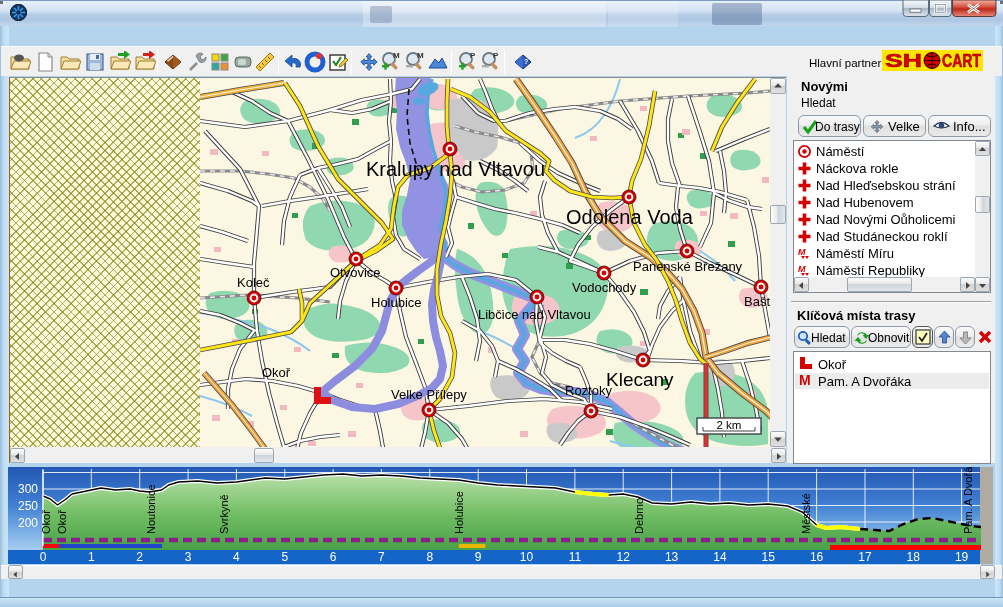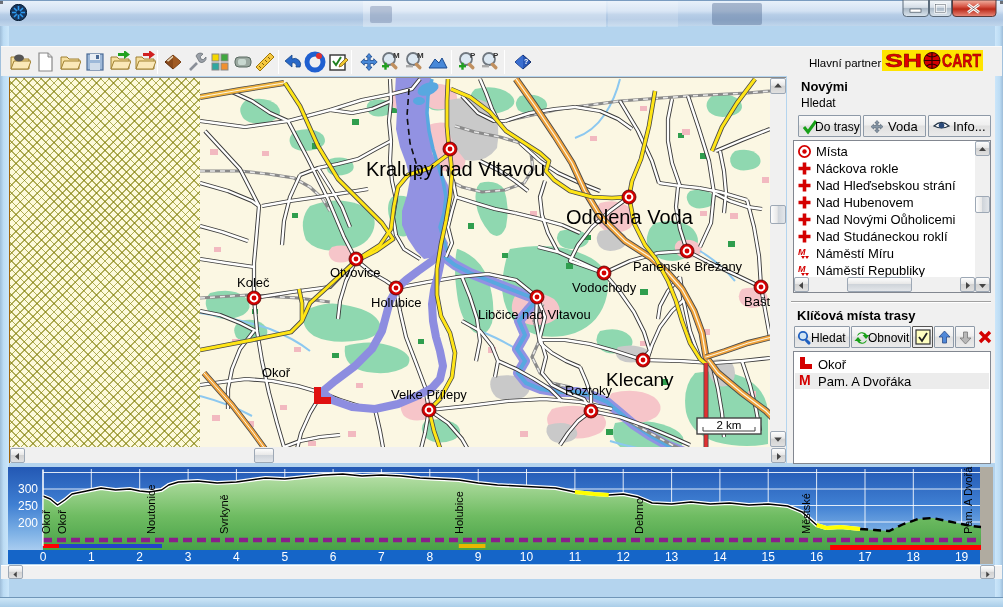--- a/index.html
+++ b/index.html
@@ -25,21 +25,21 @@
   background-color:#fdfadb;
   background-image:repeating-linear-gradient(45deg, rgba(128,126,8,.62) 0 1.2px, transparent 1.2px 6px),
                    repeating-linear-gradient(-45deg, rgba(128,126,8,.62) 0 1.2px, transparent 1.2px 6px);}
 #mapsvg { position:absolute; left:190px; top:0; width:570px; height:369px; }
 .sb { position:absolute; background:#f0f0f0; }
 .sbtn { position:absolute; background:linear-gradient(#fdfdfd,#e8e8e8 45%,#d2d2d2 50%,#e0e0e0); border:1px solid #9da8b5; border-radius:2px; }
 .sthumb { position:absolute; background:linear-gradient(90deg,#fdfdfd,#e8e8e8 45%,#cfd4da 50%,#e3e6ea); border:1px solid #9da8b5; border-radius:2px;}
 .sthumbh { position:absolute; background:linear-gradient(#fdfdfd,#e8e8e8 45%,#cfd4da 50%,#e3e6ea); border:1px solid #9da8b5; border-radius:2px;}
 #rpanel { position:absolute; left:787px; top:0; width:208px; height:387px; background:#f0f0f0; }
 .blabel { font-size:13px; font-weight:bold; color:#000; position:absolute; }
-.btn { position:absolute; background:linear-gradient(#f9f9f9,#efefef 45%,#e0e0e0 50%,#eaeaea); border:1px solid #8e9aa8; border-radius:1px; font-size:13px; color:#000; white-space:nowrap; overflow:hidden; }
+.btn { position:absolute; background:linear-gradient(#f9f9f9,#efefef 45%,#e0e0e0 50%,#eaeaea); border:1px solid #8e9aa8; border-radius:6px; font-size:13px; color:#000; white-space:nowrap; overflow:hidden; }
 .lbox { position:absolute; background:#fff; border:1px solid #828790; }
 .litem { position:absolute; font-size:13px; color:#000; white-space:nowrap; }
 #profile { left:0; top:463px; width:1003px; height:144px; }
 #profsvg { position:absolute; left:0; top:0; width:1003px; height:120px; }
 #tabbar { position:absolute; left:1px; top:116px; width:1001px; height:18px; background:#f0f0f0; }
 #botborder { left:0; top:597px; width:1003px; height:10px; background:linear-gradient(#cde6f7,#a9cde8); border-top:1px solid #7096b8;}
 #lborder { left:0; top:26px; width:9px; height:571px; background:linear-gradient(90deg,#9dbcd8,#bcdcf4 40%,#cbe6fa); }
 #rborder { left:995px; top:26px; width:8px; height:571px; background:linear-gradient(90deg,#cbe6fa,#bcdcf4 60%,#9dbcd8); }
 </style>
 </head>
@@ -571,35 +571,35 @@
 <div class="btn" style="left:11px; top:39px; width:63px; height:22px;">
           <svg style="position:absolute;left:3px;top:3px" width="16" height="16" viewBox="0 0 16 16">
             <path d="M2,8 l4,5 8,-11" fill="none" stroke="#18a018" stroke-width="3"></path>
           </svg>
           <span style="position:absolute;left:16px;top:4px; font-size:12px;">Do trasy</span>
         </div>
 <div class="btn" style="left:76px; top:39px; width:63px; height:22px;">
           <svg style="position:absolute;left:5px;top:3px" width="16" height="16" viewBox="0 0 22 22">
             <path d="M11,2 L14,5.5 12.2,5.5 12.2,9 15.7,9 15.7,7.2 19.2,10.5 15.7,13.8 15.7,12 12.2,12 12.2,15.5 14,15.5 11,19 8,15.5 9.8,15.5 9.8,12 6.3,12 6.3,13.8 2.8,10.5 6.3,7.2 6.3,9 9.8,9 9.8,5.5 8,5.5 z" fill="#8898a8" stroke="#4a5a6a" stroke-width="0.8"></path>
           </svg>
-          <span style="position:absolute;left:24px;top:3px;">Voda</span>
+          <span style="position:absolute;left:24px;top:3px;">Velke</span>
         </div>
 <div class="btn" style="left:141px; top:39px; width:63px; height:22px;">
           <svg style="position:absolute;left:4px;top:4px" width="17" height="13" viewBox="0 0 17 13">
             <path d="M1,6 Q8.5,-1 16,6 Q8.5,10 1,6 z" fill="#fff" stroke="#234" stroke-width="1.2"></path>
             <circle cx="8.5" cy="5.5" r="2.8" fill="#2a4a7a"></circle>
           </svg>
           <span style="position:absolute;left:24px;top:3px;">Info...</span>
         </div>
 <div class="lbox" style="left:6px; top:64px; width:198px; height:153px;"></div>
 <div style="position:absolute; left:11px; top:68px; width:13px; height:13px;"><svg width="13" height="13" viewBox="0 0 13 13">
             <circle cx="6.5" cy="6.5" r="5.6" fill="none" stroke="#d40000" stroke-width="1.8"></circle>
             <circle cx="6.5" cy="6.5" r="2.2" fill="#d40000"></circle>
           </svg></div>
-<div class="litem" style="left:29px; top:68px;">Místa</div>
+<div class="litem" style="left:29px; top:68px;">Náměstí</div>
 <div style="position:absolute; left:11px; top:85px; width:13px; height:13px;"><svg width="13" height="13" viewBox="0 0 13 13">
             <path d="M6.5,0.5 L6.5,12.5 M0.5,6.5 L12.5,6.5" stroke="#d40000" stroke-width="3.6"></path>
           </svg></div>
 <div class="litem" style="left:29px; top:85px;">Náckova rokle</div>
 <div style="position:absolute; left:11px; top:102px; width:13px; height:13px;"><svg width="13" height="13" viewBox="0 0 13 13">
             <path d="M6.5,0.5 L6.5,12.5 M0.5,6.5 L12.5,6.5" stroke="#d40000" stroke-width="3.6"></path>
           </svg></div>
 <div class="litem" style="left:29px; top:102px;">Nad Hleďsebskou strání</div>
 <div style="position:absolute; left:11px; top:119px; width:13px; height:13px;"><svg width="13" height="13" viewBox="0 0 13 13">
             <path d="M6.5,0.5 L6.5,12.5 M0.5,6.5 L12.5,6.5" stroke="#d40000" stroke-width="3.6"></path>

